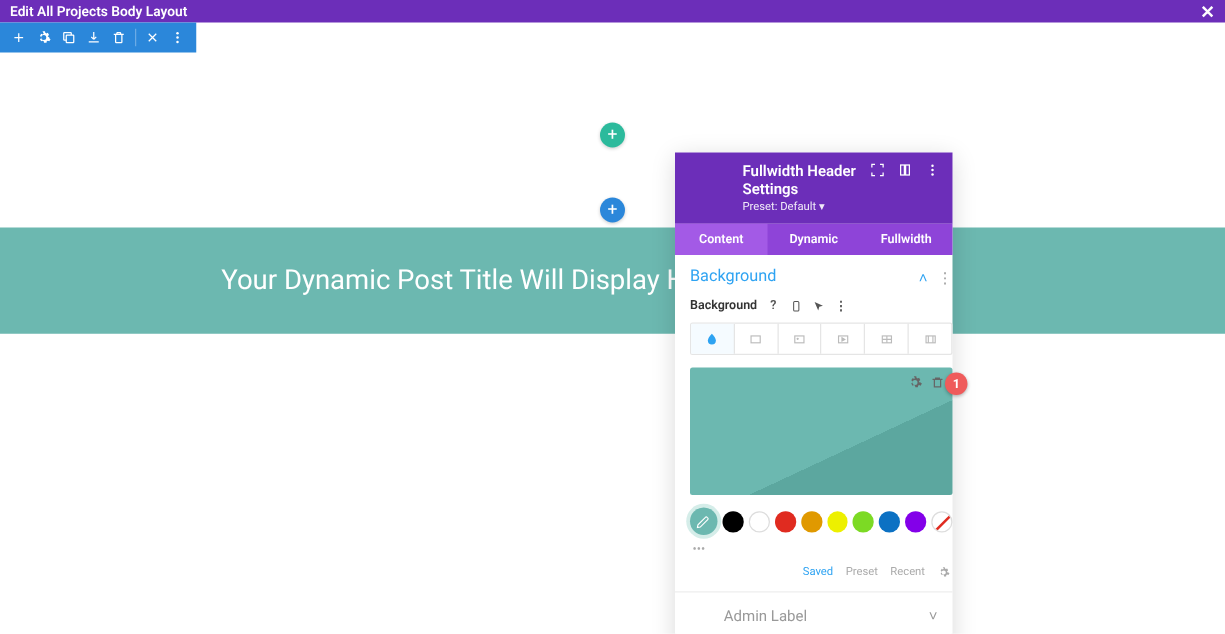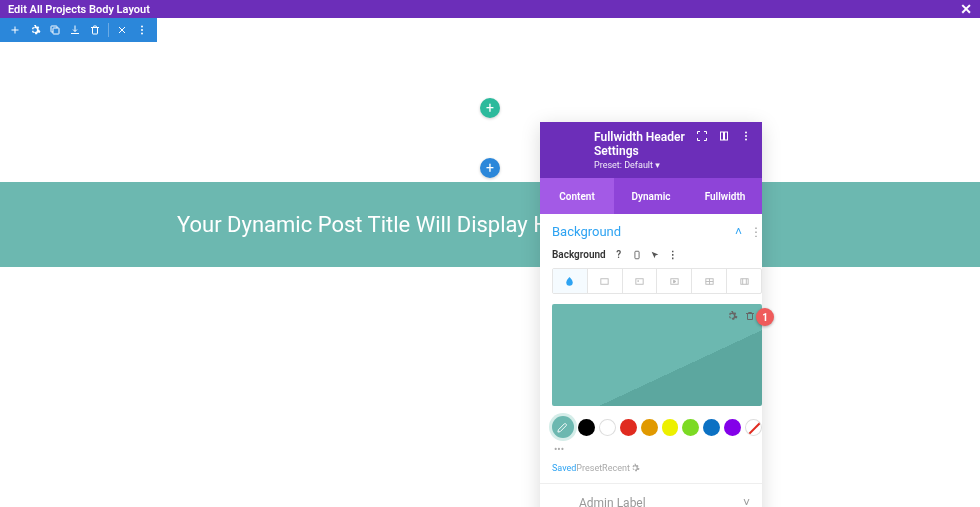--- a/index.html
+++ b/index.html
@@ -25,21 +25,21 @@
     
     .panel { position: absolute; left: 540px; top: 80px; width: 222px; background: #fff; box-shadow: 0 4px 20px rgba(0,0,0,0.15); border-radius: 2px; }
     
     .panel-header { background: #6c2eb9; color: #fff; padding: 8px 10px; display: flex; align-items: flex-start; justify-content: space-between; }
     .panel-header-left { display: flex; flex-direction: column; gap: 2px; margin-left: 44px; }
     .panel-header-title { font-size: 12px; font-weight: 600; }
     .panel-header-preset { font-size: 9px; opacity: 0.9; cursor: pointer; }
     .panel-header-icons { display: flex; gap: 10px; align-items: center; }
     .panel-header-icons .hicon { width: 12px; height: 12px; cursor: pointer; display: flex; align-items: center; justify-content: center; }
     
-    .tabs { background: #8e44d8; display: flex; height: 36px; }
+    .tabs { background: #8e44d8; display: flex; height: 25px; }
     .tab { flex: 1; display: flex; align-items: center; justify-content: center; color: #fff; font-size: 10px; font-weight: 600; cursor: pointer; }
     .tab.active { background: #a35ae6; }
     
     .section { padding: 10px 0 0 12px; }
     .section-head { display: flex; justify-content: space-between; align-items: center; margin-bottom: 10px; }
     .section-title { color: #2ea3f2; font-size: 13px; font-weight: 400; }
     .section-toggle { display: flex; gap: 8px; align-items: center; }
     .section-toggle .chev { color: #2ea3f2; cursor: pointer; font-size: 12px; }
     .section-toggle .more { color: #999; cursor: pointer; font-size: 12px; }
     
@@ -67,21 +67,21 @@
     .swatch.orange { background: #e09900; }
     .swatch.yellow { background: #edf000; }
     .swatch.green { background: #7cda24; }
     .swatch.blue { background: #0c71c3; }
     .swatch.purple { background: #8300e9; }
     .swatch.none { background: #fff; border: 1px solid #ddd; position: relative; overflow:hidden; }
     .swatch.none::after { content:''; position:absolute; left:-2px; top:7px; width:22px; height:2px; background:#e02b20; transform:rotate(-45deg); }
     
     .sub-dots { color: #aaa; font-size: 10px; cursor: pointer; margin-left: 2px; margin-bottom:8px; }
     
-    .color-tabs { display: flex; font-size: 9px; padding: 0 2px 10px 0; align-items: center; }
+    .color-tabs { display: flex; justify-content: flex-end; gap: 10px; font-size: 9px; padding: 0 2px 10px 0; align-items: center; }
     .color-tab { color: #aaa; cursor: pointer; }
     .color-tab.active { color: #2ea3f2; }
     .color-gear { color:#aaa; cursor:pointer; display:flex; }
     
     .divider { border-top: 1px solid #eee; }
     
     .admin-label-row { display: flex; justify-content: space-between; align-items: flex-start; padding: 12px; color: #999; font-size: 12px; cursor: pointer; margin-left: 27px; }
     .admin-label-row .chev2 { color: #999; }
     
     .panel-actions { display: flex; height: 30px; }

